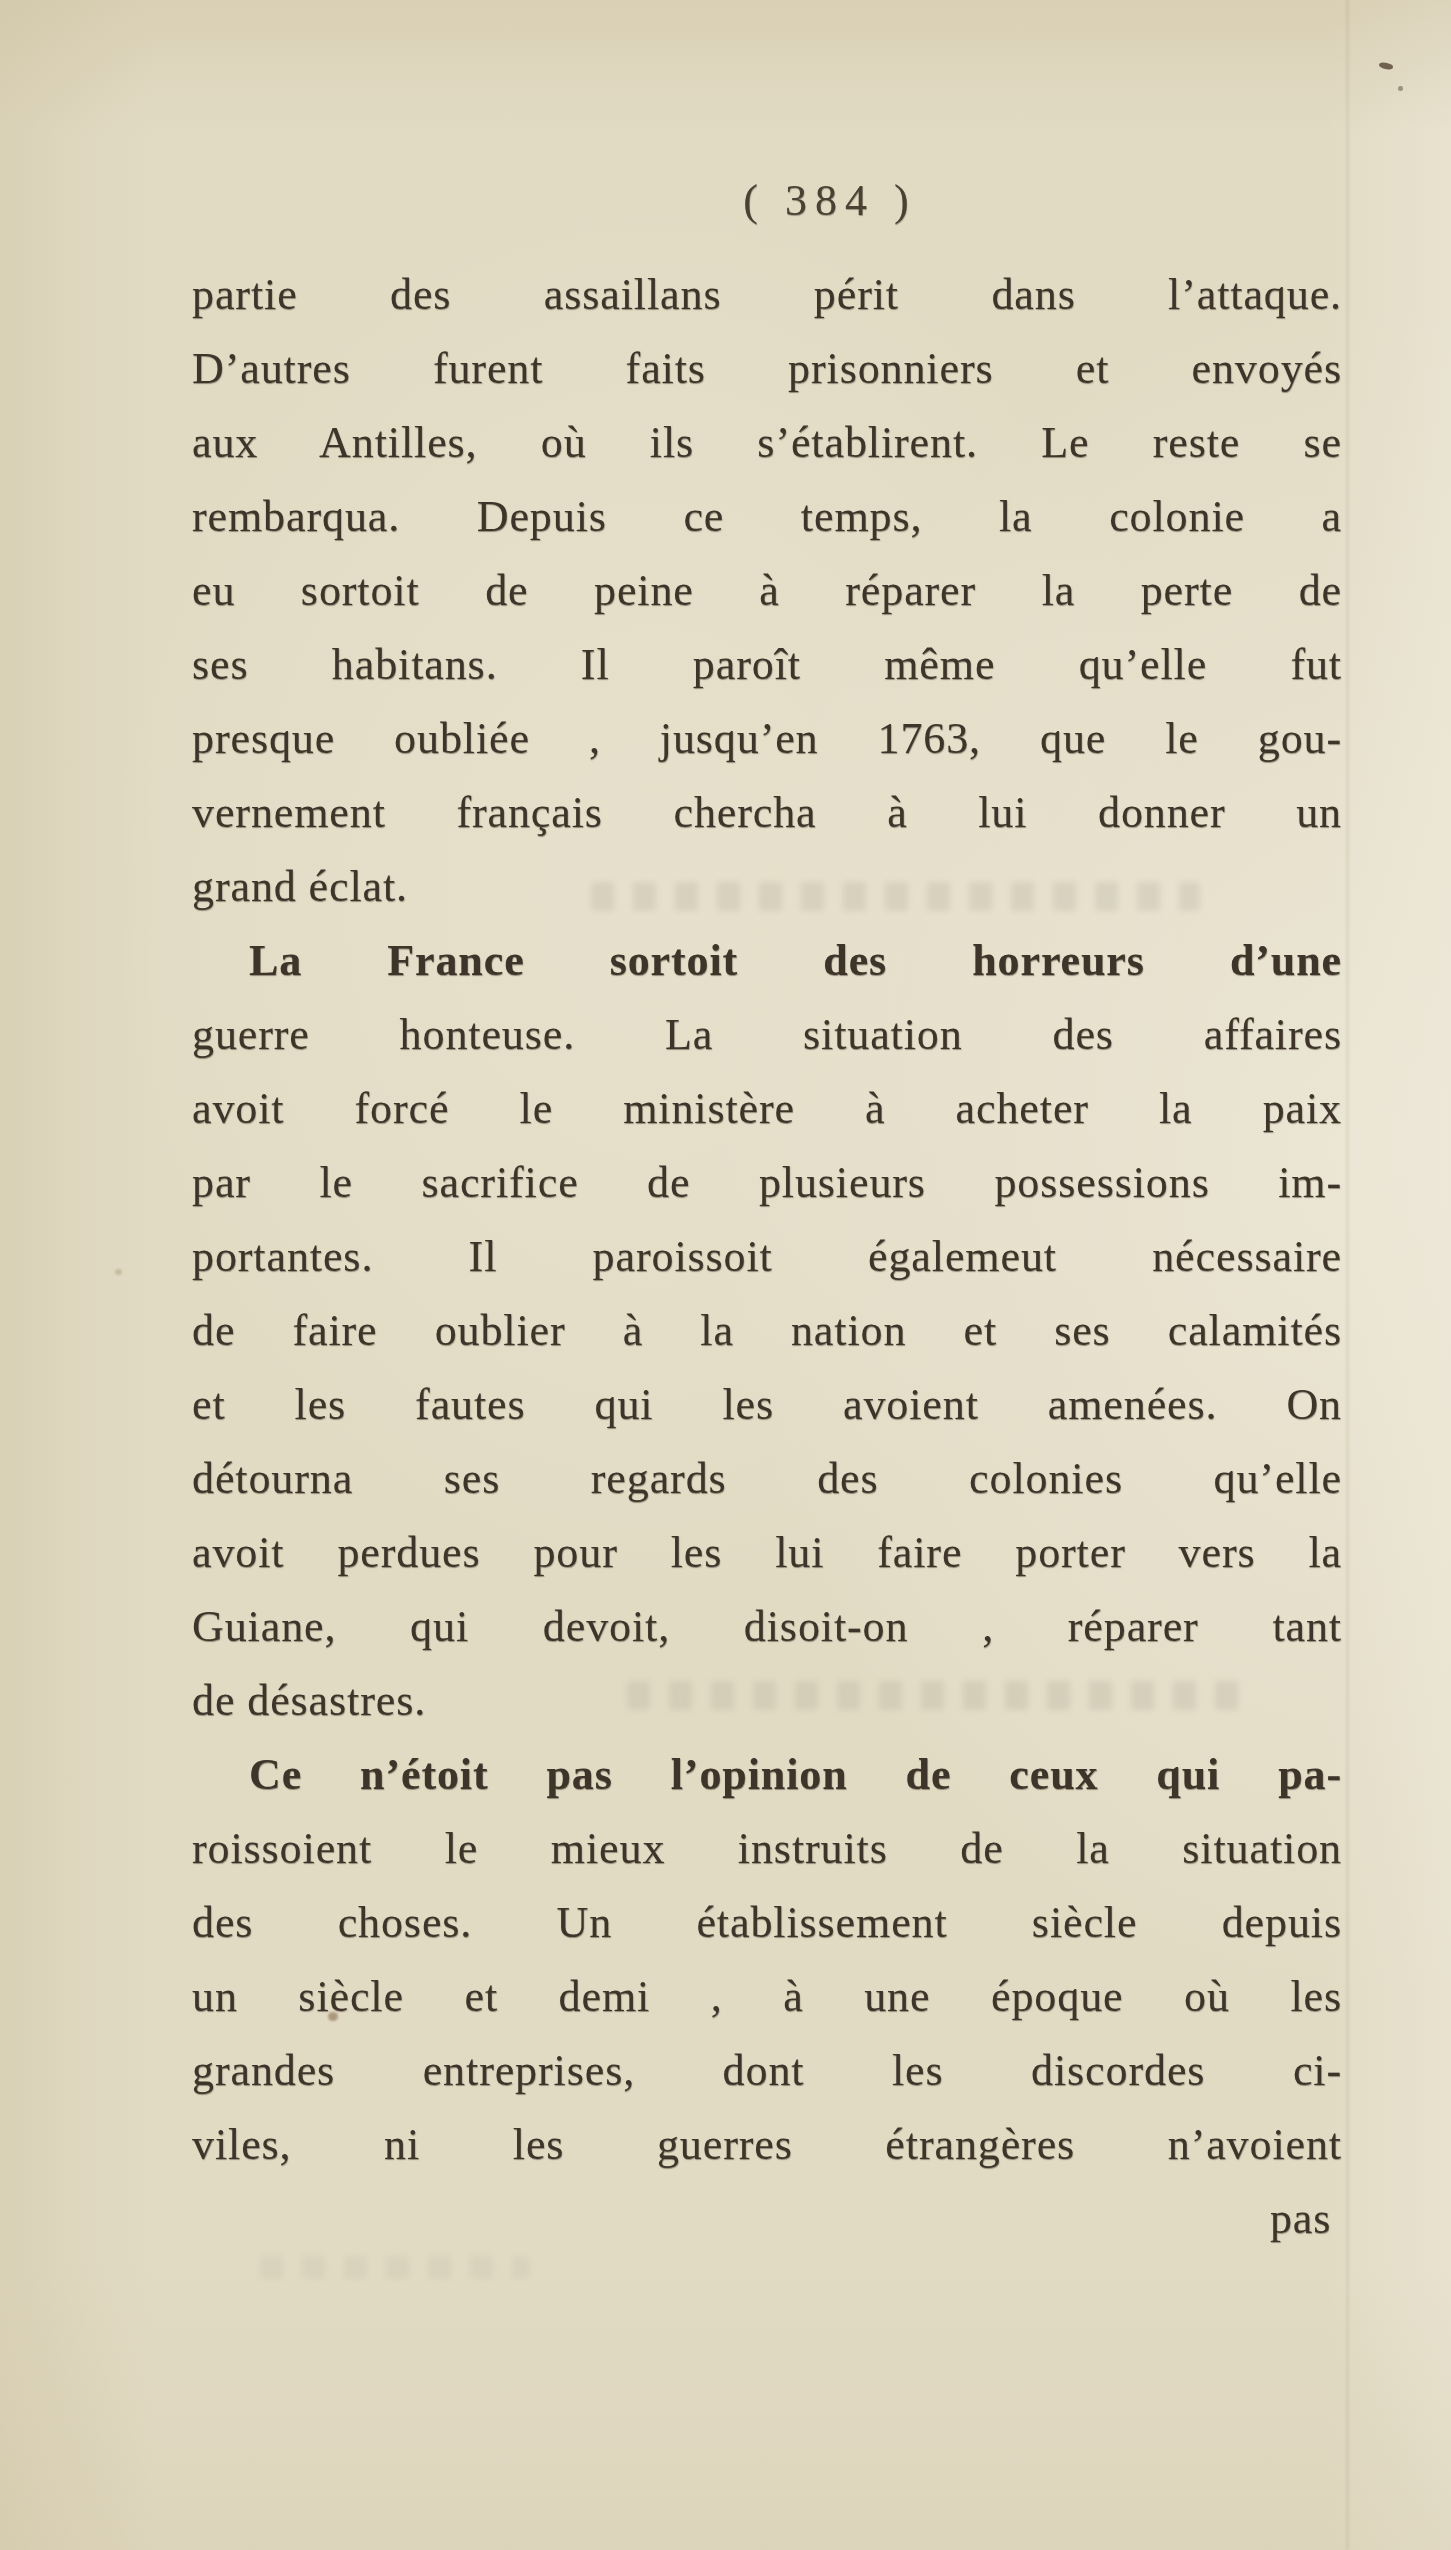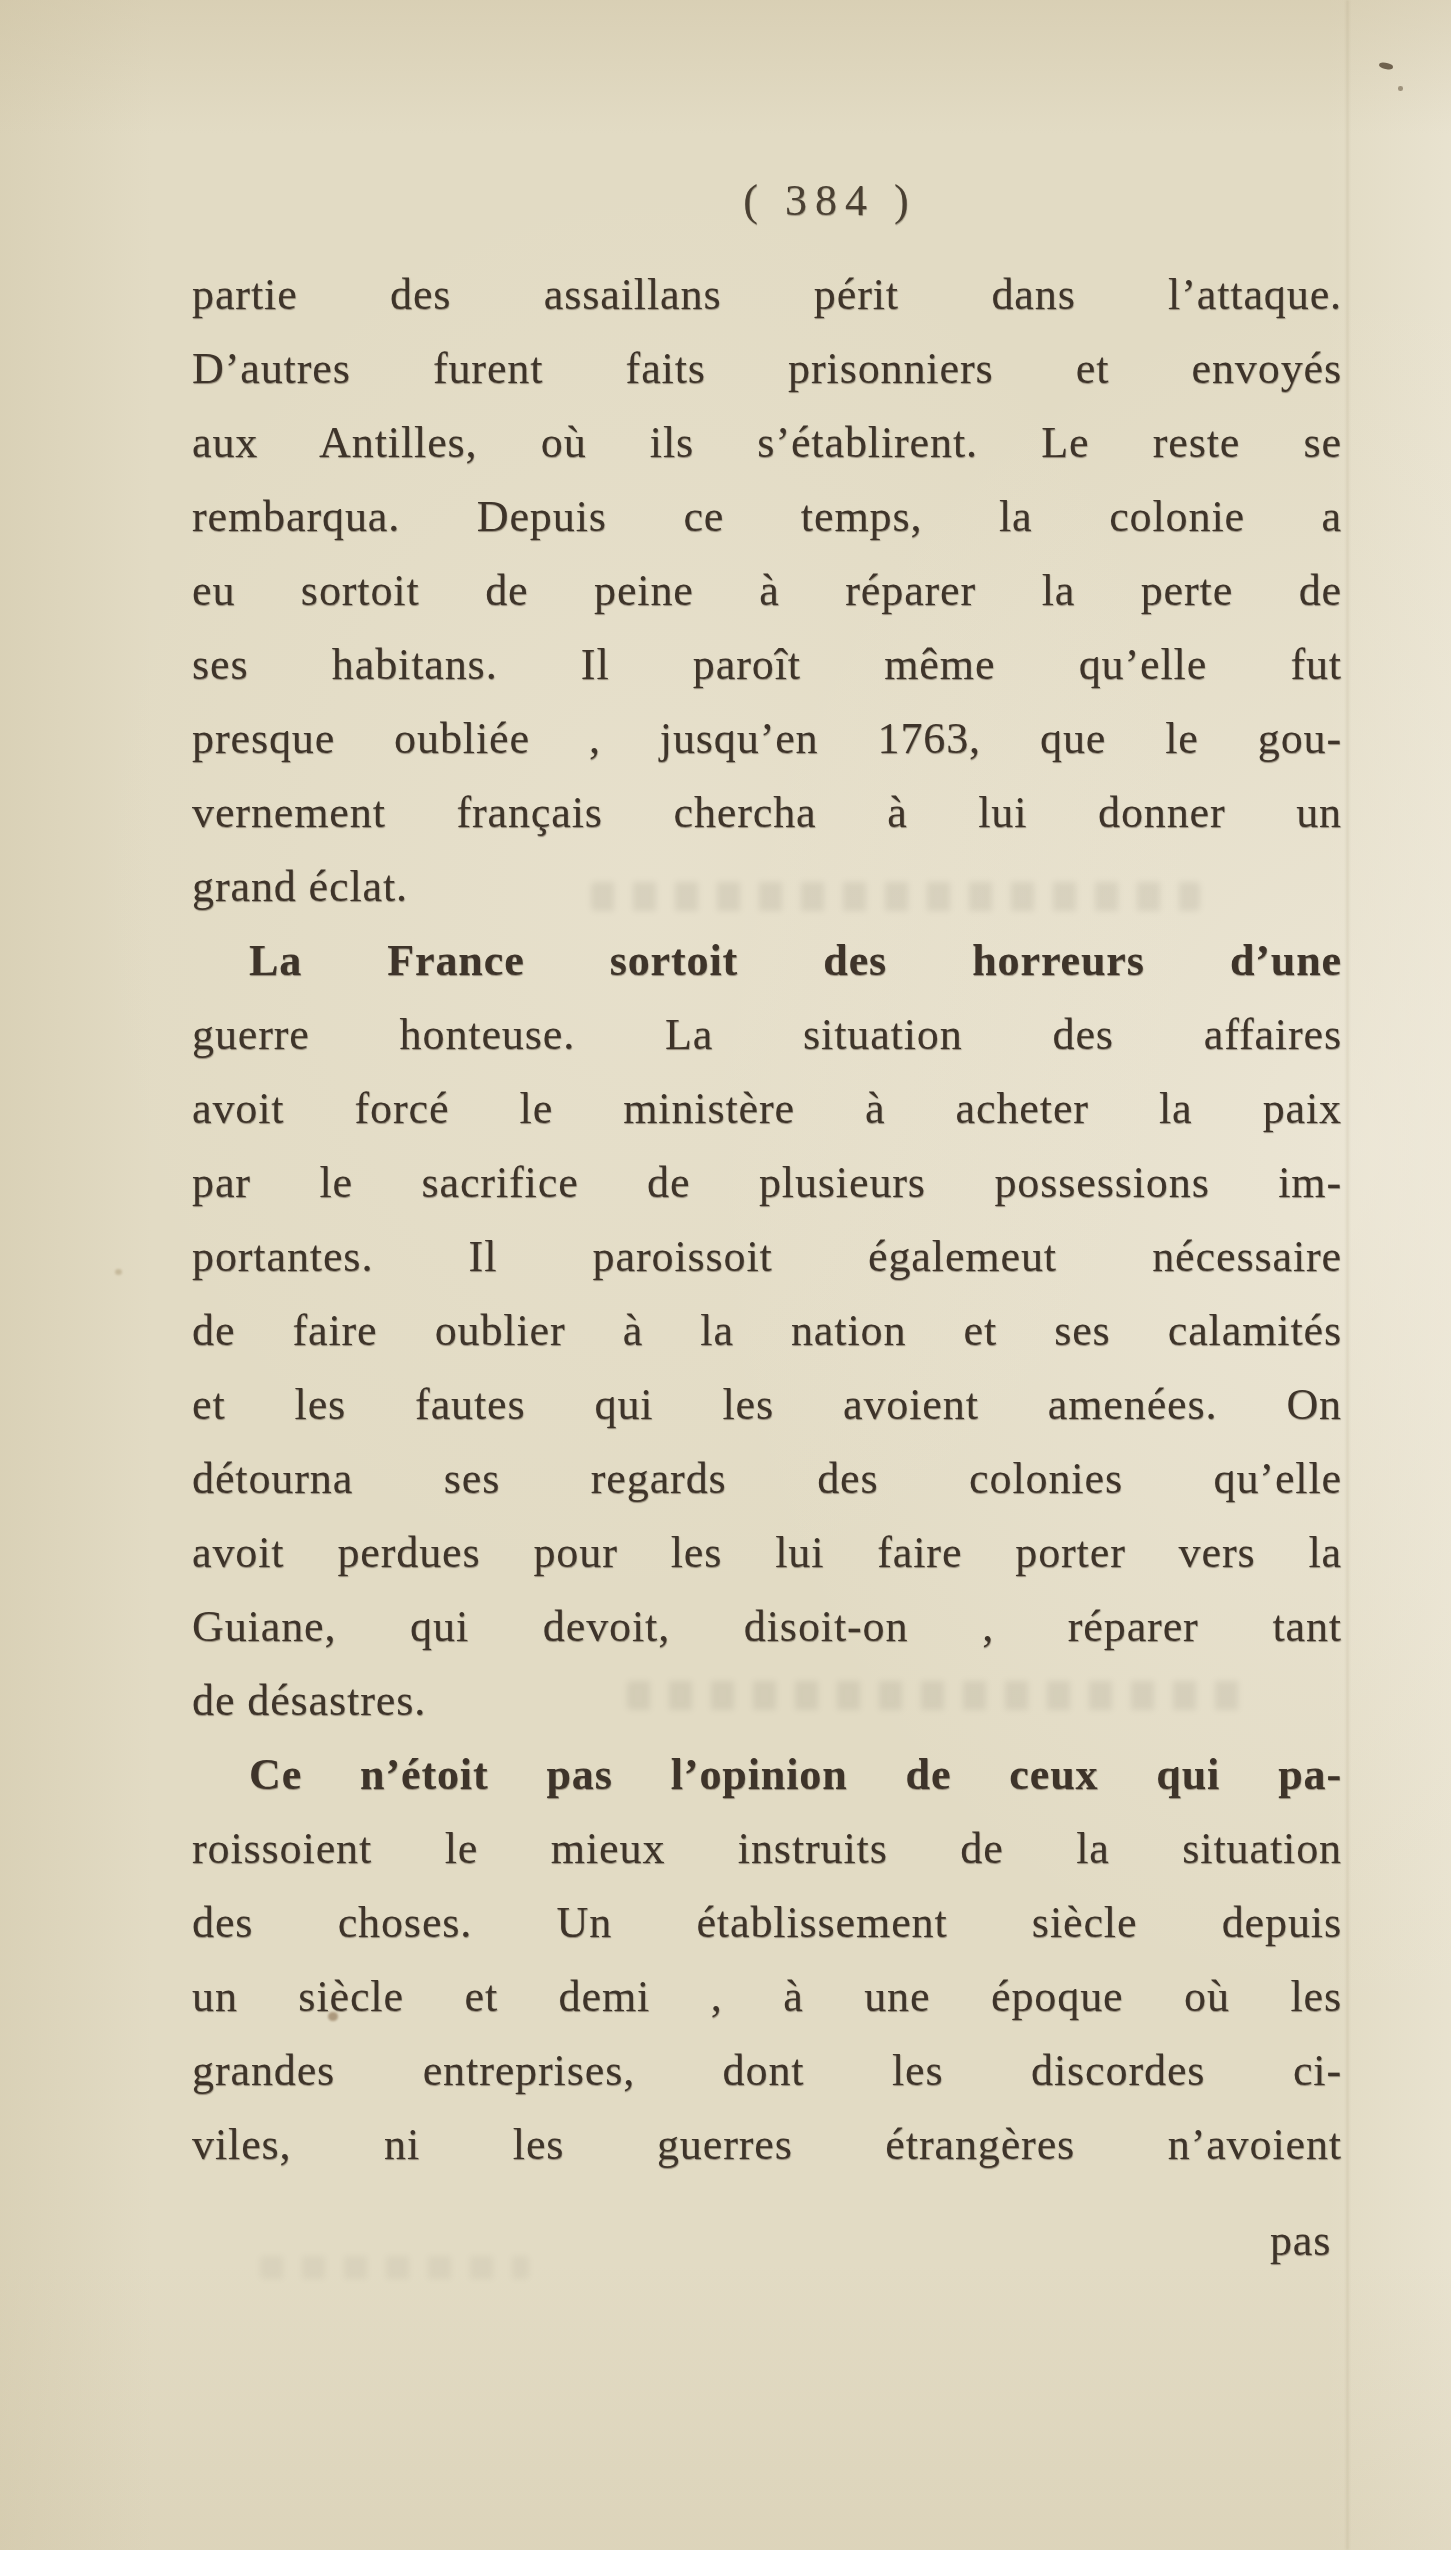--- a/index.html
+++ b/index.html
@@ -50,21 +50,20 @@
     white-space: normal;
     text-align: justify;
     text-align-last: justify;
   }
   .line.indent { text-indent: 57px; font-weight: bold; }
   .line.last { text-align: left; }
   .line.catchword {
     text-align: right;
     text-align-last: right;
     padding-right: 10.7px;
-    margin-top: 22px;
   }
 
   .ghost {
     position: absolute;
     border-radius: 4.5px;
     filter: blur(3.1px);
     background: repeating-linear-gradient(90deg,
       rgba(104,100,84,0.9) 0 23px, transparent 23px 42px);
   }
   .ghost.a { left: 591px; top: 882px;  width: 609px; height: 29px; opacity: 0.13; }

